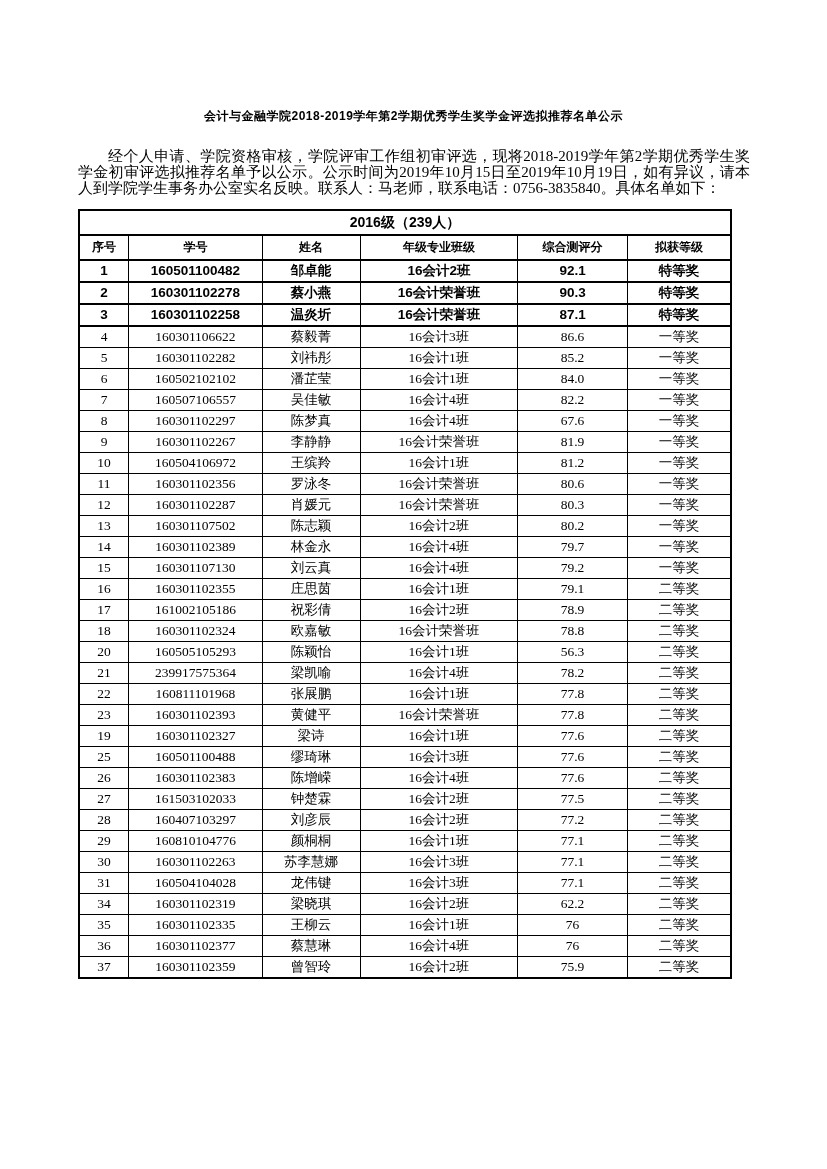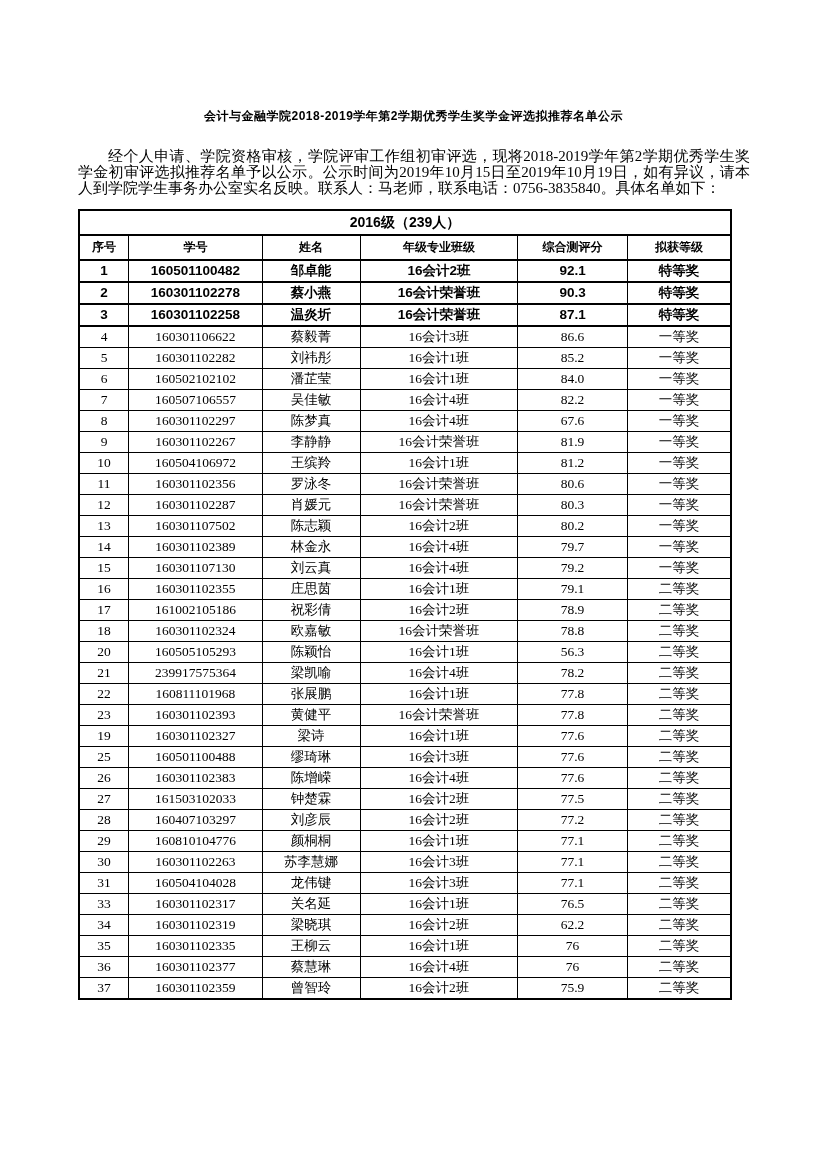--- a/index.html
+++ b/index.html
@@ -341,28 +341,20 @@
         </tr>
         <tr>
           <td>31</td>
           <td>160504104028</td>
           <td>龙伟键</td>
           <td>16会计3班</td>
           <td>77.1</td>
           <td>二等奖</td>
         </tr>
         <tr>
-          <td>33</td>
-          <td>160301102317</td>
-          <td>关名延</td>
-          <td>16会计1班</td>
-          <td>76.5</td>
-          <td>二等奖</td>
-        </tr>
-        <tr>
           <td>34</td>
           <td>160301102319</td>
           <td>梁晓琪</td>
           <td>16会计2班</td>
           <td>62.2</td>
           <td>二等奖</td>
         </tr>
         <tr>
           <td>35</td>
           <td>160301102335</td>

